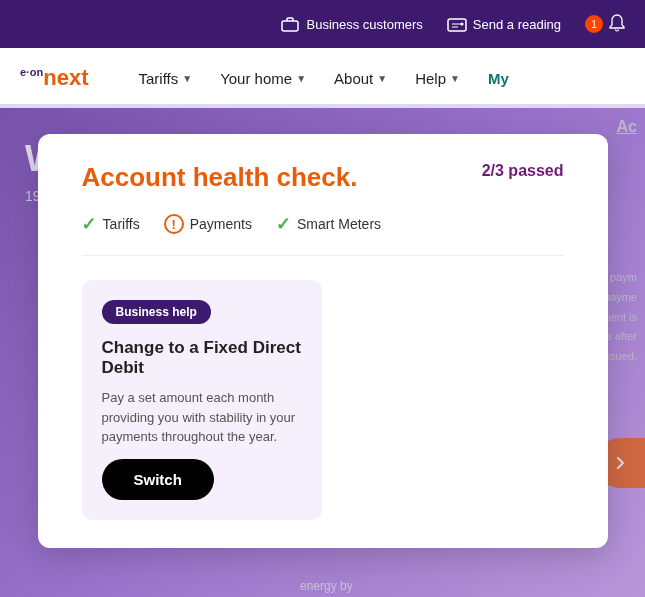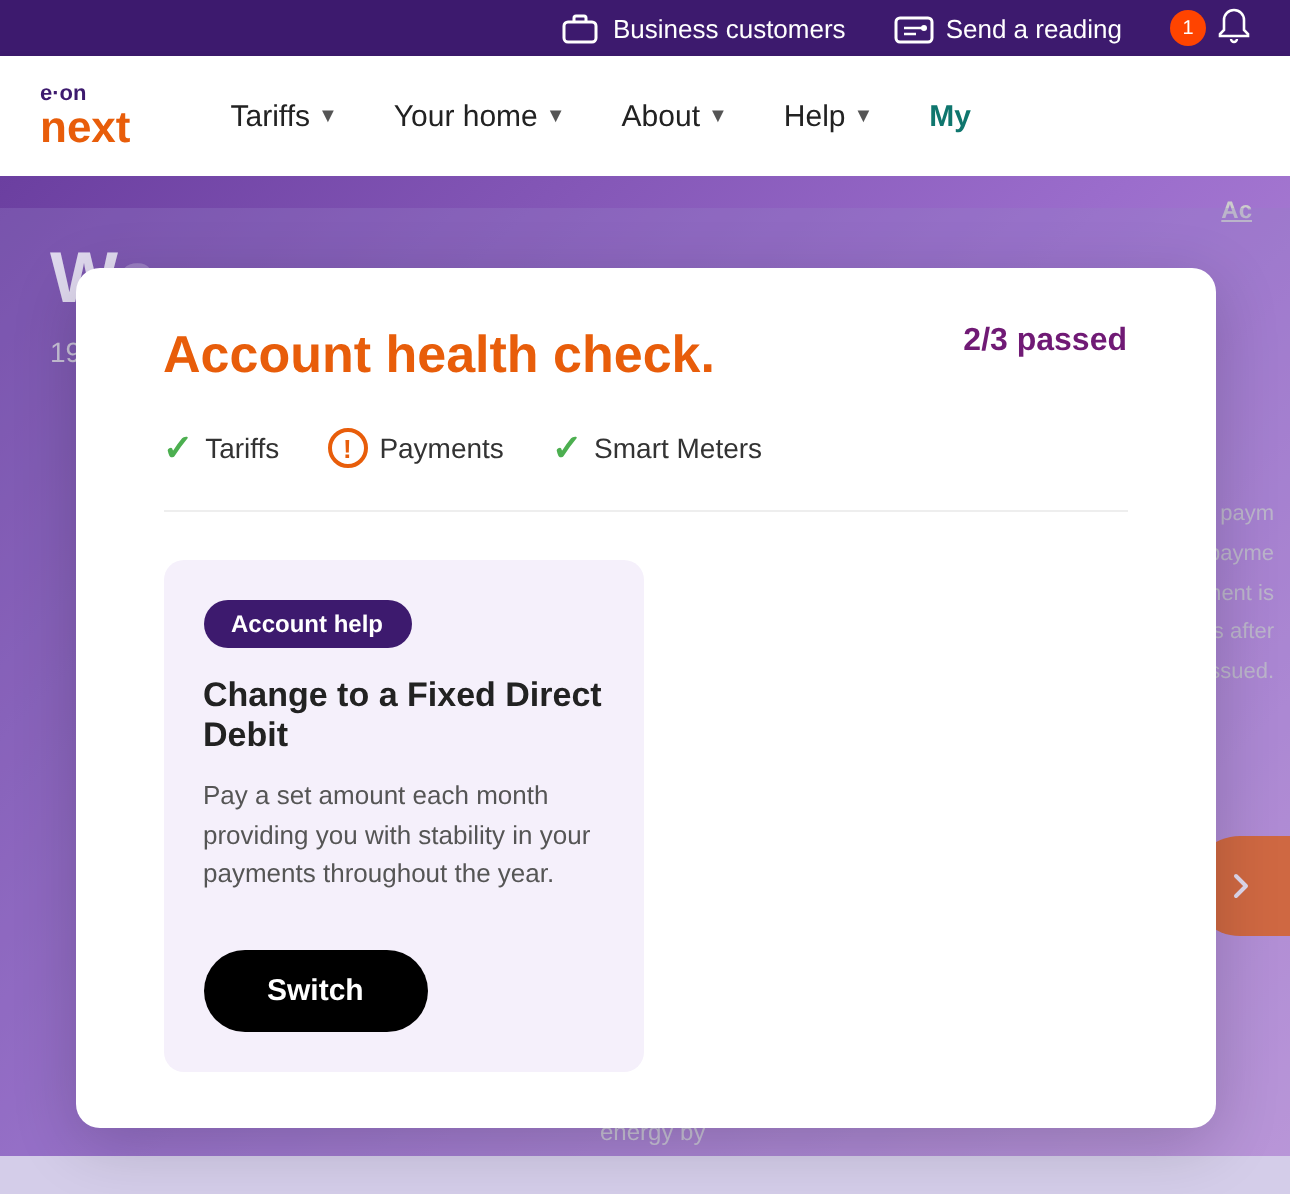--- a/index.html
+++ b/index.html
@@ -5,21 +5,21 @@
     * { margin: 0; padding: 0; box-sizing: border-box; }
     body { font-family: Arial, sans-serif; width: 645px; height: 597px; overflow: hidden; position: relative; background: #f0eef8; }
 
     
     .top-bar {
       background: #3d1a6e;
       display: flex;
       justify-content: flex-end;
       align-items: center;
       padding: 0 20px;
-      height: 28px;
+      height: 48px;
       gap: 24px;
     }
     .top-bar-item {
       display: flex;
       align-items: center;
       gap: 6px;
       color: white;
       font-size: 13px;
       cursor: pointer;
       text-decoration: none;
@@ -49,21 +49,21 @@
       background: white;
       display: flex;
       align-items: center;
       padding: 0 20px;
       height: 60px;
       box-shadow: 0 1px 4px rgba(0,0,0,0.1);
     }
     .logo {
       margin-right: 40px;
       display: flex;
-      flex-direction: column;
+      flex-direction: row;
       line-height: 1;
     }
     .logo-eon {
       font-size: 11px;
       font-weight: bold;
       color: #3d1a6e;
     }
     .logo-next {
       font-size: 22px;
       font-weight: bold;
@@ -220,21 +220,21 @@
     .card-title {
       font-size: 17px;
       font-weight: bold;
       color: #222;
       margin-bottom: 10px;
     }
     .card-body {
       font-size: 13px;
       color: #555;
       line-height: 1.5;
-      margin-bottom: 28px;
+      margin-bottom: 12px;
     }
     .switch-btn {
       background: #000000;
       color: white;
       border: none;
       border-radius: 25px;
       padding: 12px 32px;
       font-size: 15px;
       font-weight: bold;
       cursor: pointer;
@@ -301,21 +301,21 @@
     <div class="nav-item nav-my">
       <span>My</span>
     </div>
   </nav>
 </div>
 
 <div class="bg-content">
   <div class="bg-title">W<span style="opacity:0.3">e</span></div>
   <div class="bg-subtitle">192 G</div>
 
-  <div style="position:absolute;right:19px;top:10px;font-size:12px;color:#ccc;font-weight:bold;text-decoration:underline;">Ac</div>
+  <div style="position:absolute;right:8px;top:10px;font-size:16px;color:#ccc;font-weight:bold;text-decoration:underline;">Ac</div>
 
   <div style="position:absolute;right:0;top:160px;font-size:11px;color:#ccc;text-align:right;padding-right:8px;line-height:1.8;">
     <div>t paym</div>
     <div>payme</div>
     <div>ment is</div>
     <div>s after</div>
     <div>issued.</div>
   </div>
 
   <div style="position:absolute;bottom:5px;left:300px;font-size:12px;color:#ddd;">energy by</div>
@@ -344,19 +344,19 @@
         <span class="check-warn">!</span>
         <span>Payments</span>
       </div>
       <div class="check-item">
         <span class="check-pass">✓</span>
         <span>Smart Meters</span>
       </div>
     </div>
 
     <div class="card-section">
-      <div class="card-badge">Account help</div>
+      <div class="card-badge">Business help</div>
       <h3 class="card-title">Change to a Fixed Direct Debit</h3>
       <p class="card-body">Pay a set amount each month providing you with stability in your payments throughout the year.</p>
       <button class="switch-btn">Switch</button>
     </div>
   </div>
 </div>
 
 </body></html>

